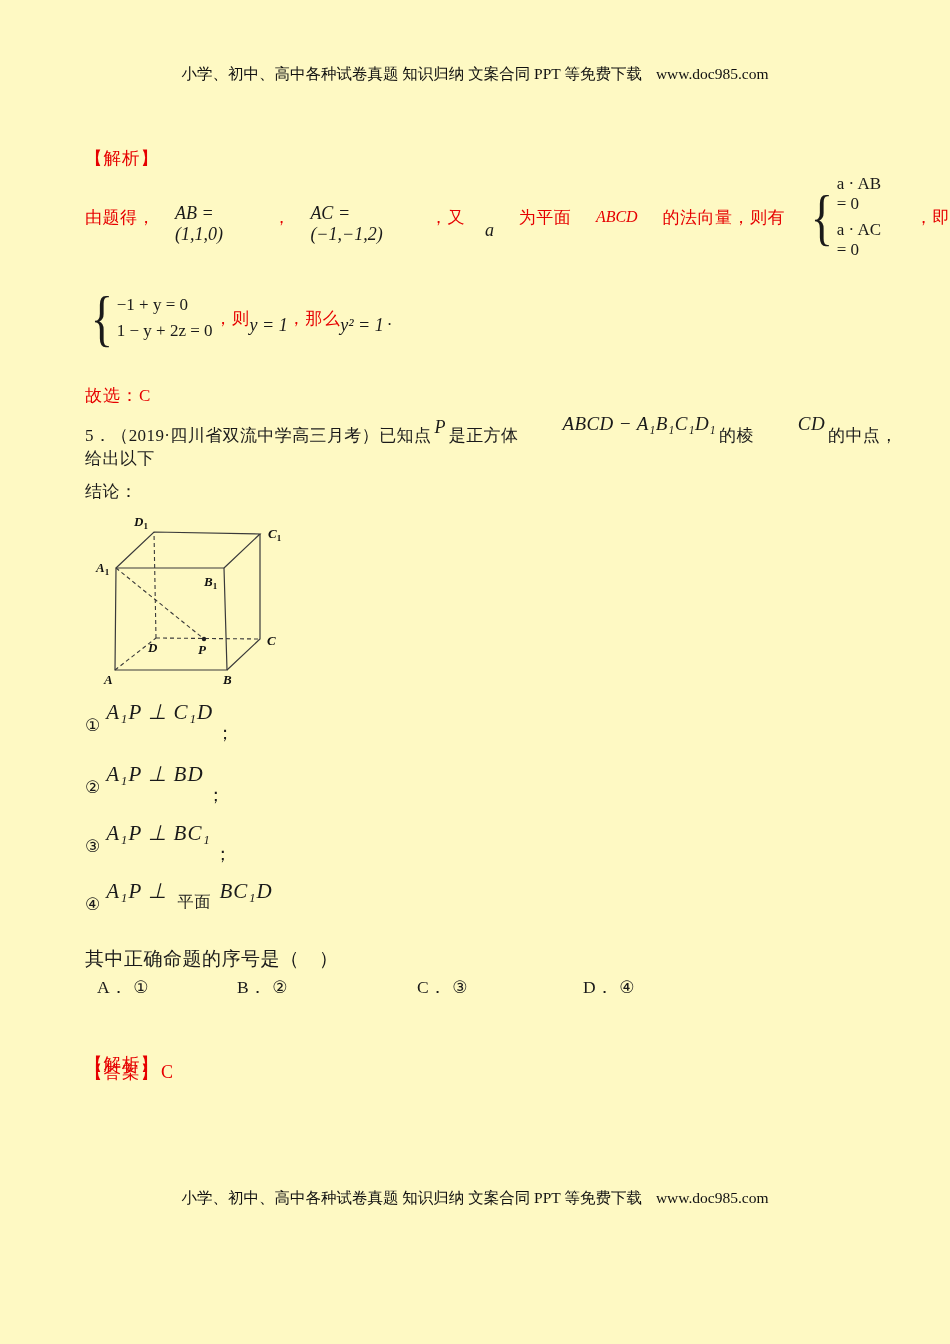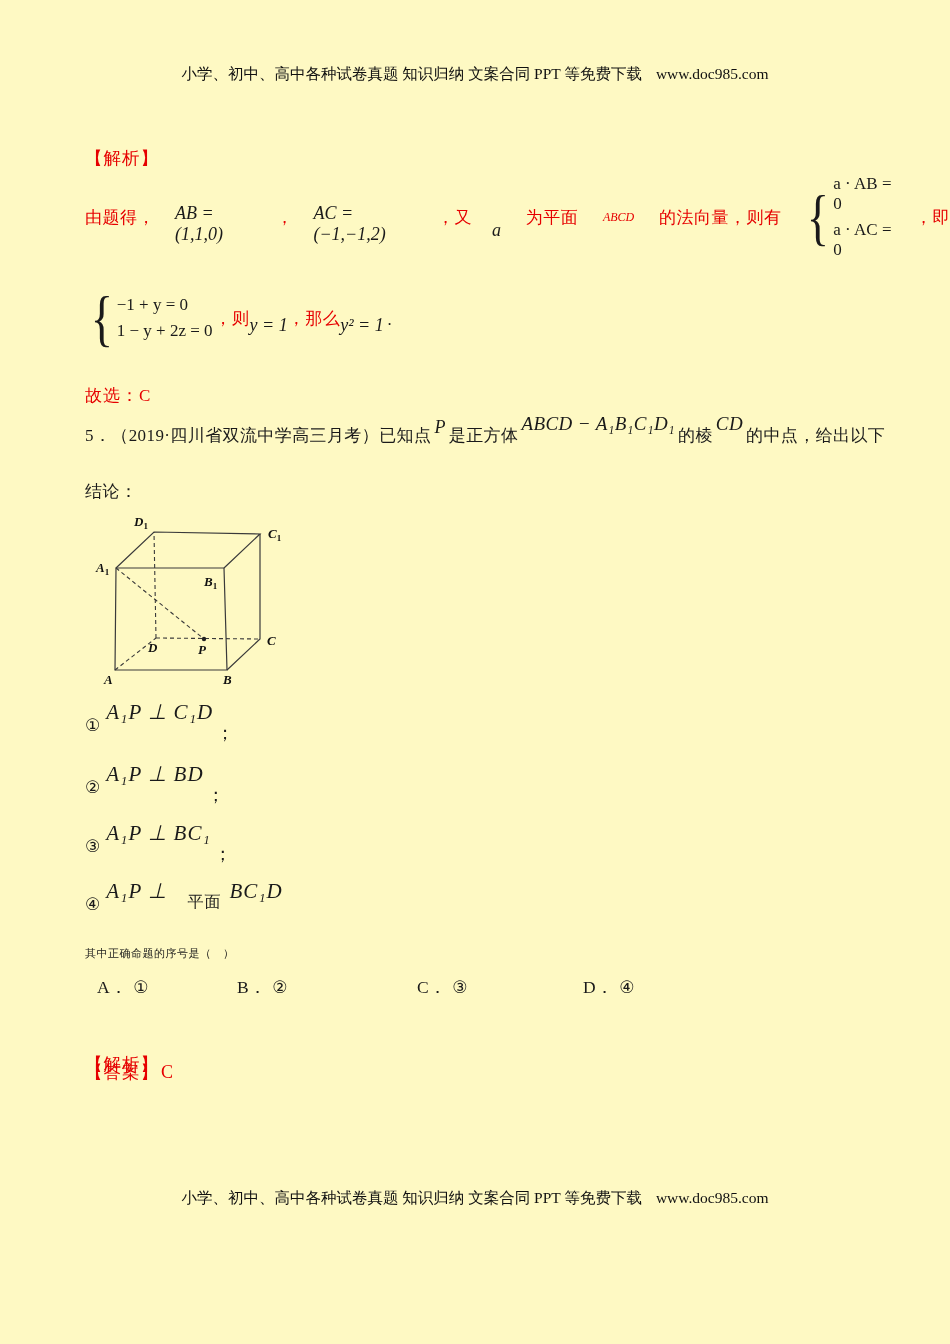--- a/index.html
+++ b/index.html
@@ -21,31 +21,31 @@
   .mline .seg { white-space:pre; }
   .dn6  { position:relative; top:7px; }
   .dn12 { position:relative; top:13px; }
   .cases { display:inline-flex; align-items:center; margin:0 2px; }
   .brace { font-family:"Liberation Serif", serif; font-size:62px; font-weight:400; line-height:0.85; transform:scaleX(0.75); transform-origin:center; }
   .cases-col { display:inline-flex; flex-direction:column; gap:6px;
                font-family:"Liberation Serif", serif; font-size:17px; }
 
   .q5 { position:absolute; left:85px; top:424px; width:820px; font-size:17px; letter-spacing:0.4px; }
   .q5 .m  { font-style:italic; position:relative; top:-8px;  font-size:18px; padding:0 3px; }
-  .q5 .m2 { font-style:italic; position:relative; top:-11px; font-size:19px; padding:0 3px; }
+  .q5 .m2 { font-style:italic; position:relative; top:-11px; font-size:19px; padding:0 3px;margin-left:41px; }
 
   .cube { position:absolute; left:80px; top:502px; width:250px; height:200px; }
 
   .stmt { position:absolute; left:85px; display:flex; align-items:flex-start; }
   .st-num  { font-family:"DejaVu Sans", sans-serif; font-size:17px; margin-top:15px; }
   .st-f    { font-family:"Liberation Serif", serif; font-style:italic; font-size:21px; margin-left:6px; letter-spacing:1px; }
-  .st-plane{ font-size:16px; margin-top:13px; margin-left:20px; margin-right:2px; letter-spacing:1px; }
+  .st-plane{ font-size:16px; margin-top:13px; margin-left:10px; margin-right:2px; letter-spacing:1px; }
   .st-semi { font-size:18px; margin-top:21px; margin-left:3px; }
 
-  .stem2 { position:absolute; left:85px; top:946px; font-size:11px; letter-spacing:0.5px;font-family:Liberation Serif, serif; }
+  .stem2 { position:absolute; left:85px; top:946px; font-size:19px; letter-spacing:0.5px;font-family:Liberation Serif, serif; }
   .opt { position:absolute; top:975px; font-size:17.5px; }
   .opt .circ { font-family:"DejaVu Sans", sans-serif; font-size:17px; margin-left:6px; }
 
   .ansline { position:absolute; left:85px; top:1060px; font-size:17.5px; letter-spacing:1px; }
   .ansline .ansC { font-family:"Liberation Serif", serif; font-size:18px; margin-left:2px; }
   .jiexi2 { top:1052px; }
 </style>
 </head>
 <body>
 
@@ -58,21 +58,21 @@
   <div class="abs jiexi red" style="top:146px;">【解析】</div>
 
   <div class="mline" style="top:172px; height:90px;gap:20px;">
     <span class="cn red seg">由题得，</span>
     <span class="math dn6">AB = (1,1,0)</span>
     <span class="cn red seg">，</span>
     <span class="math dn6">AC = (−1,−1,2)</span>
     <span class="cn red seg">，又</span>
     <span class="math dn12">a</span>
     <span class="cn red seg"> 为平面 </span>
-    <span class="math red" style="font-size:12px;">ABCD</span>
+    <span class="math red" style="font-size:16px;">ABCD</span>
     <span class="cn red seg"> 的法向量，则有</span>
     <span class="cases">
       <span class="brace">{</span>
       <span class="cases-col">
         <span>a · AB = 0</span>
         <span>a · AC = 0</span>
       </span>
     </span>
     <span class="cn red seg">，即</span>
   </div>

